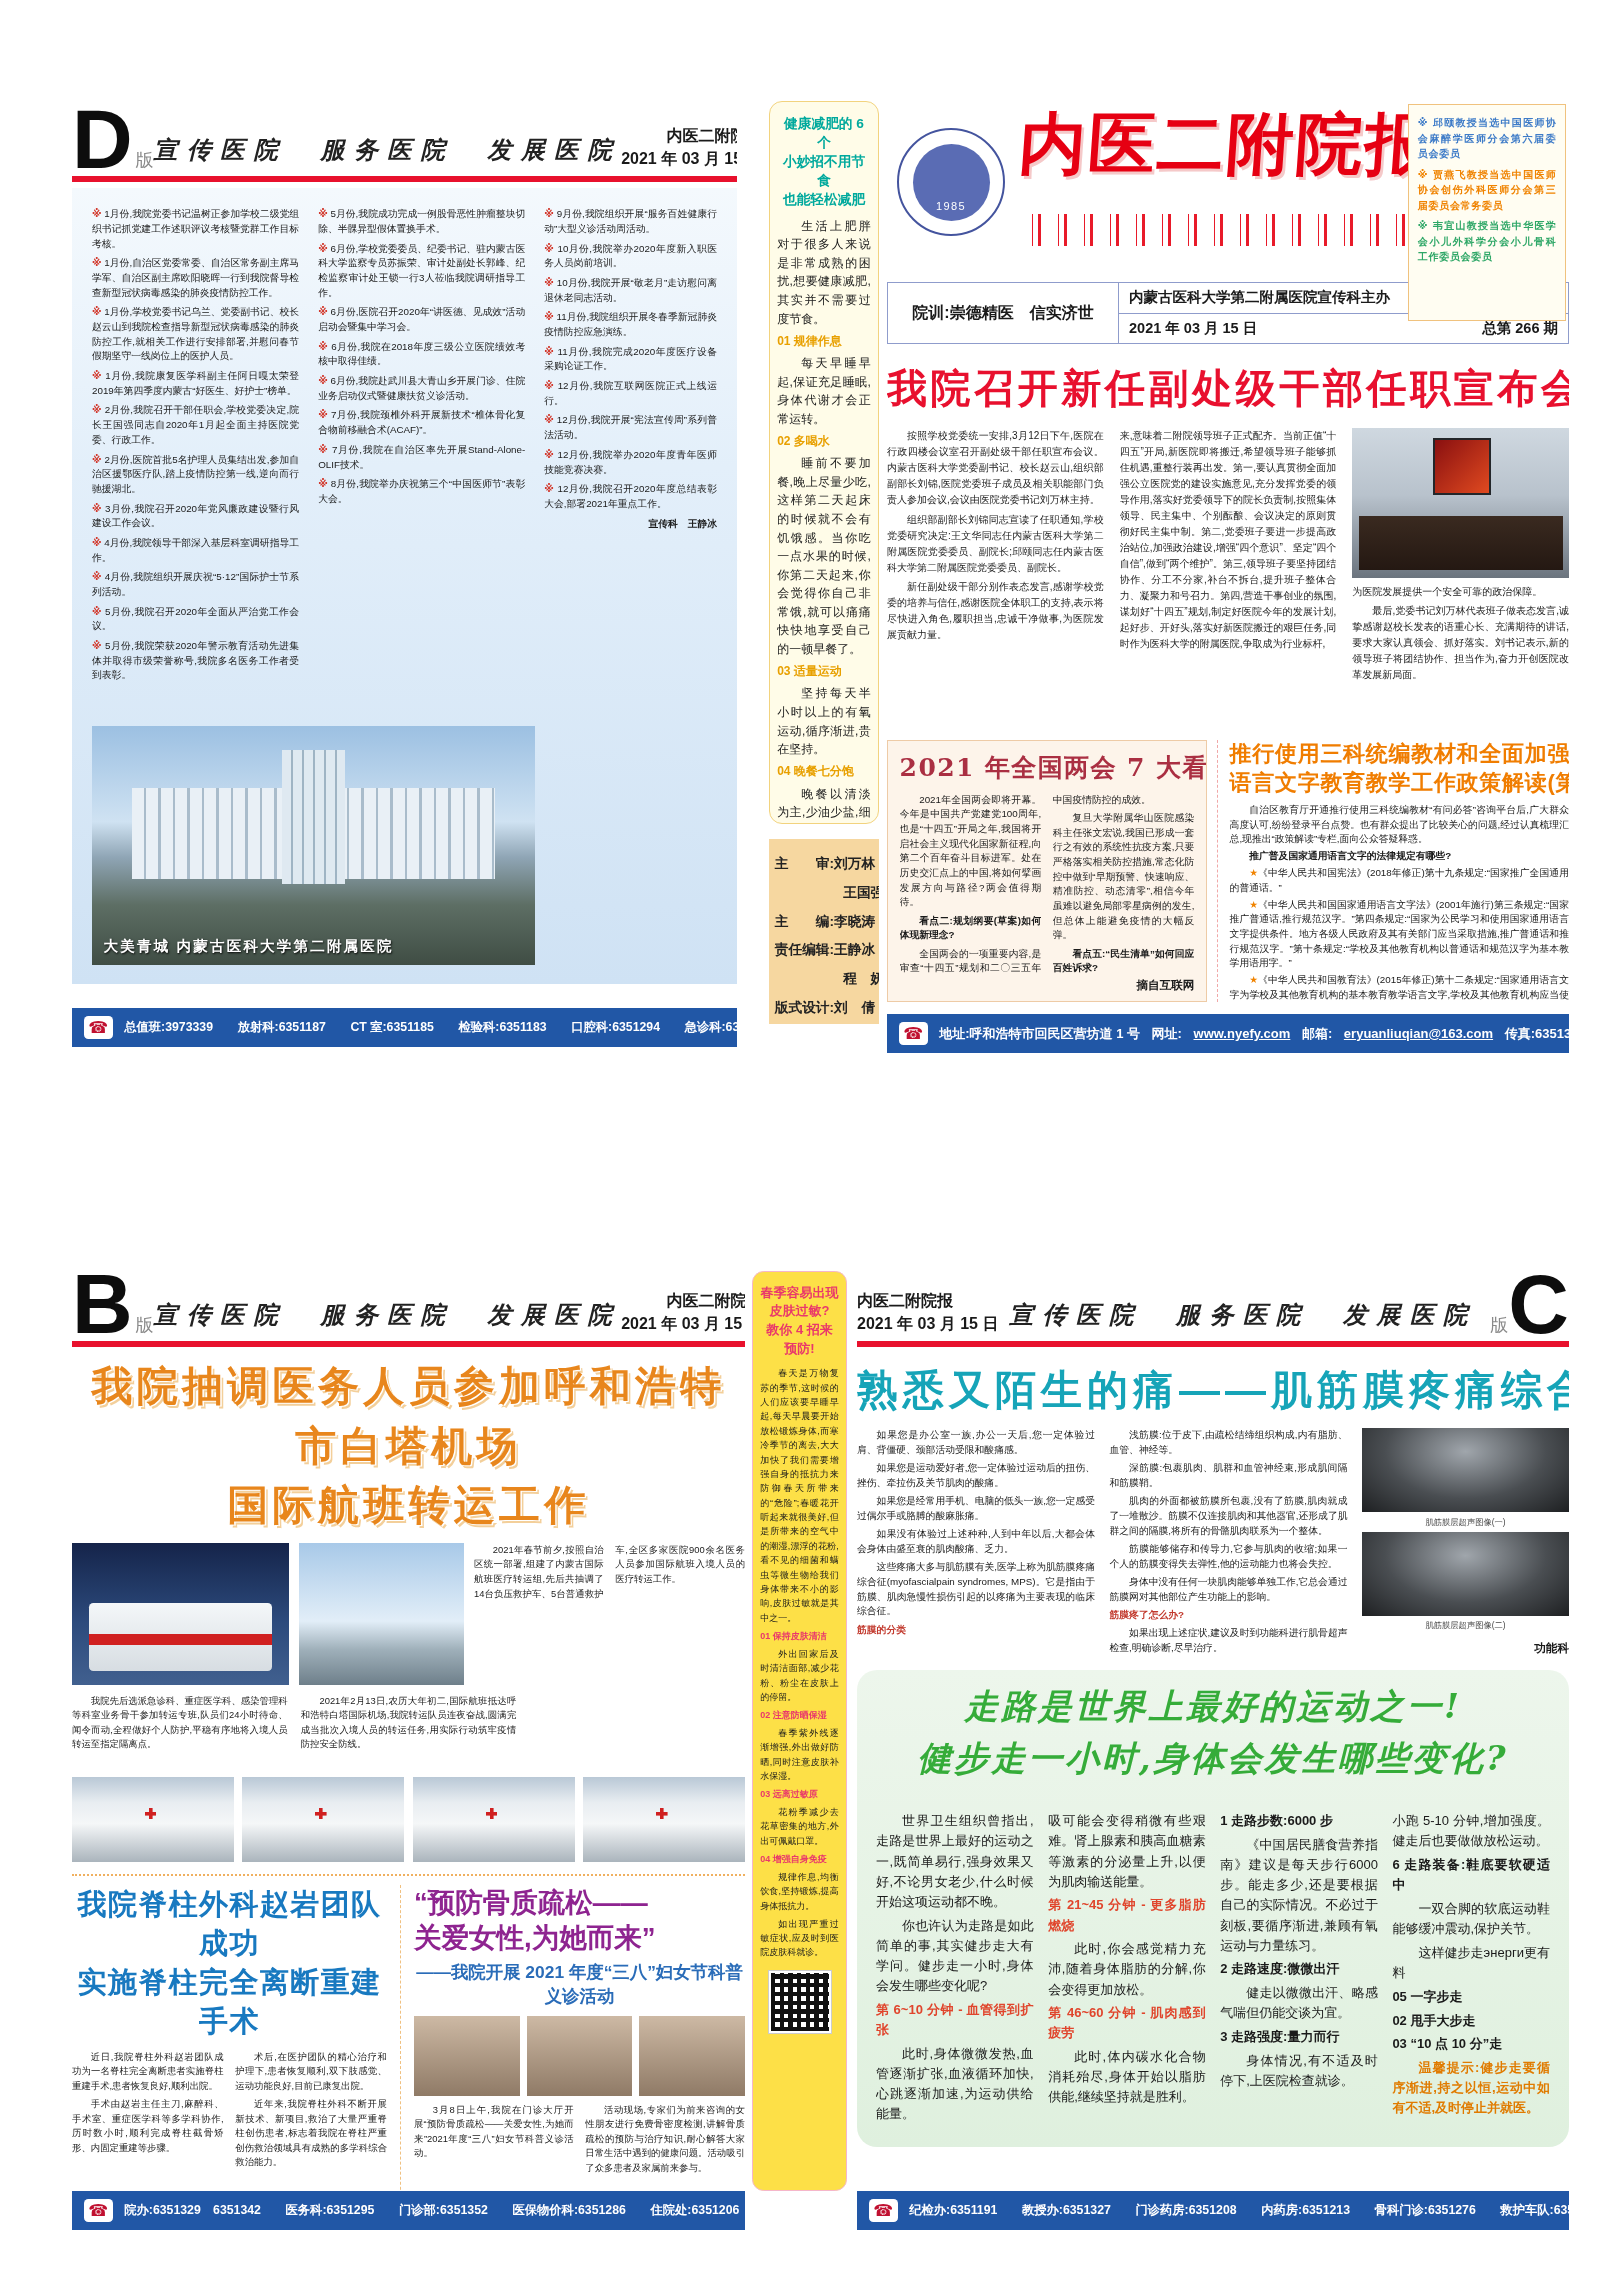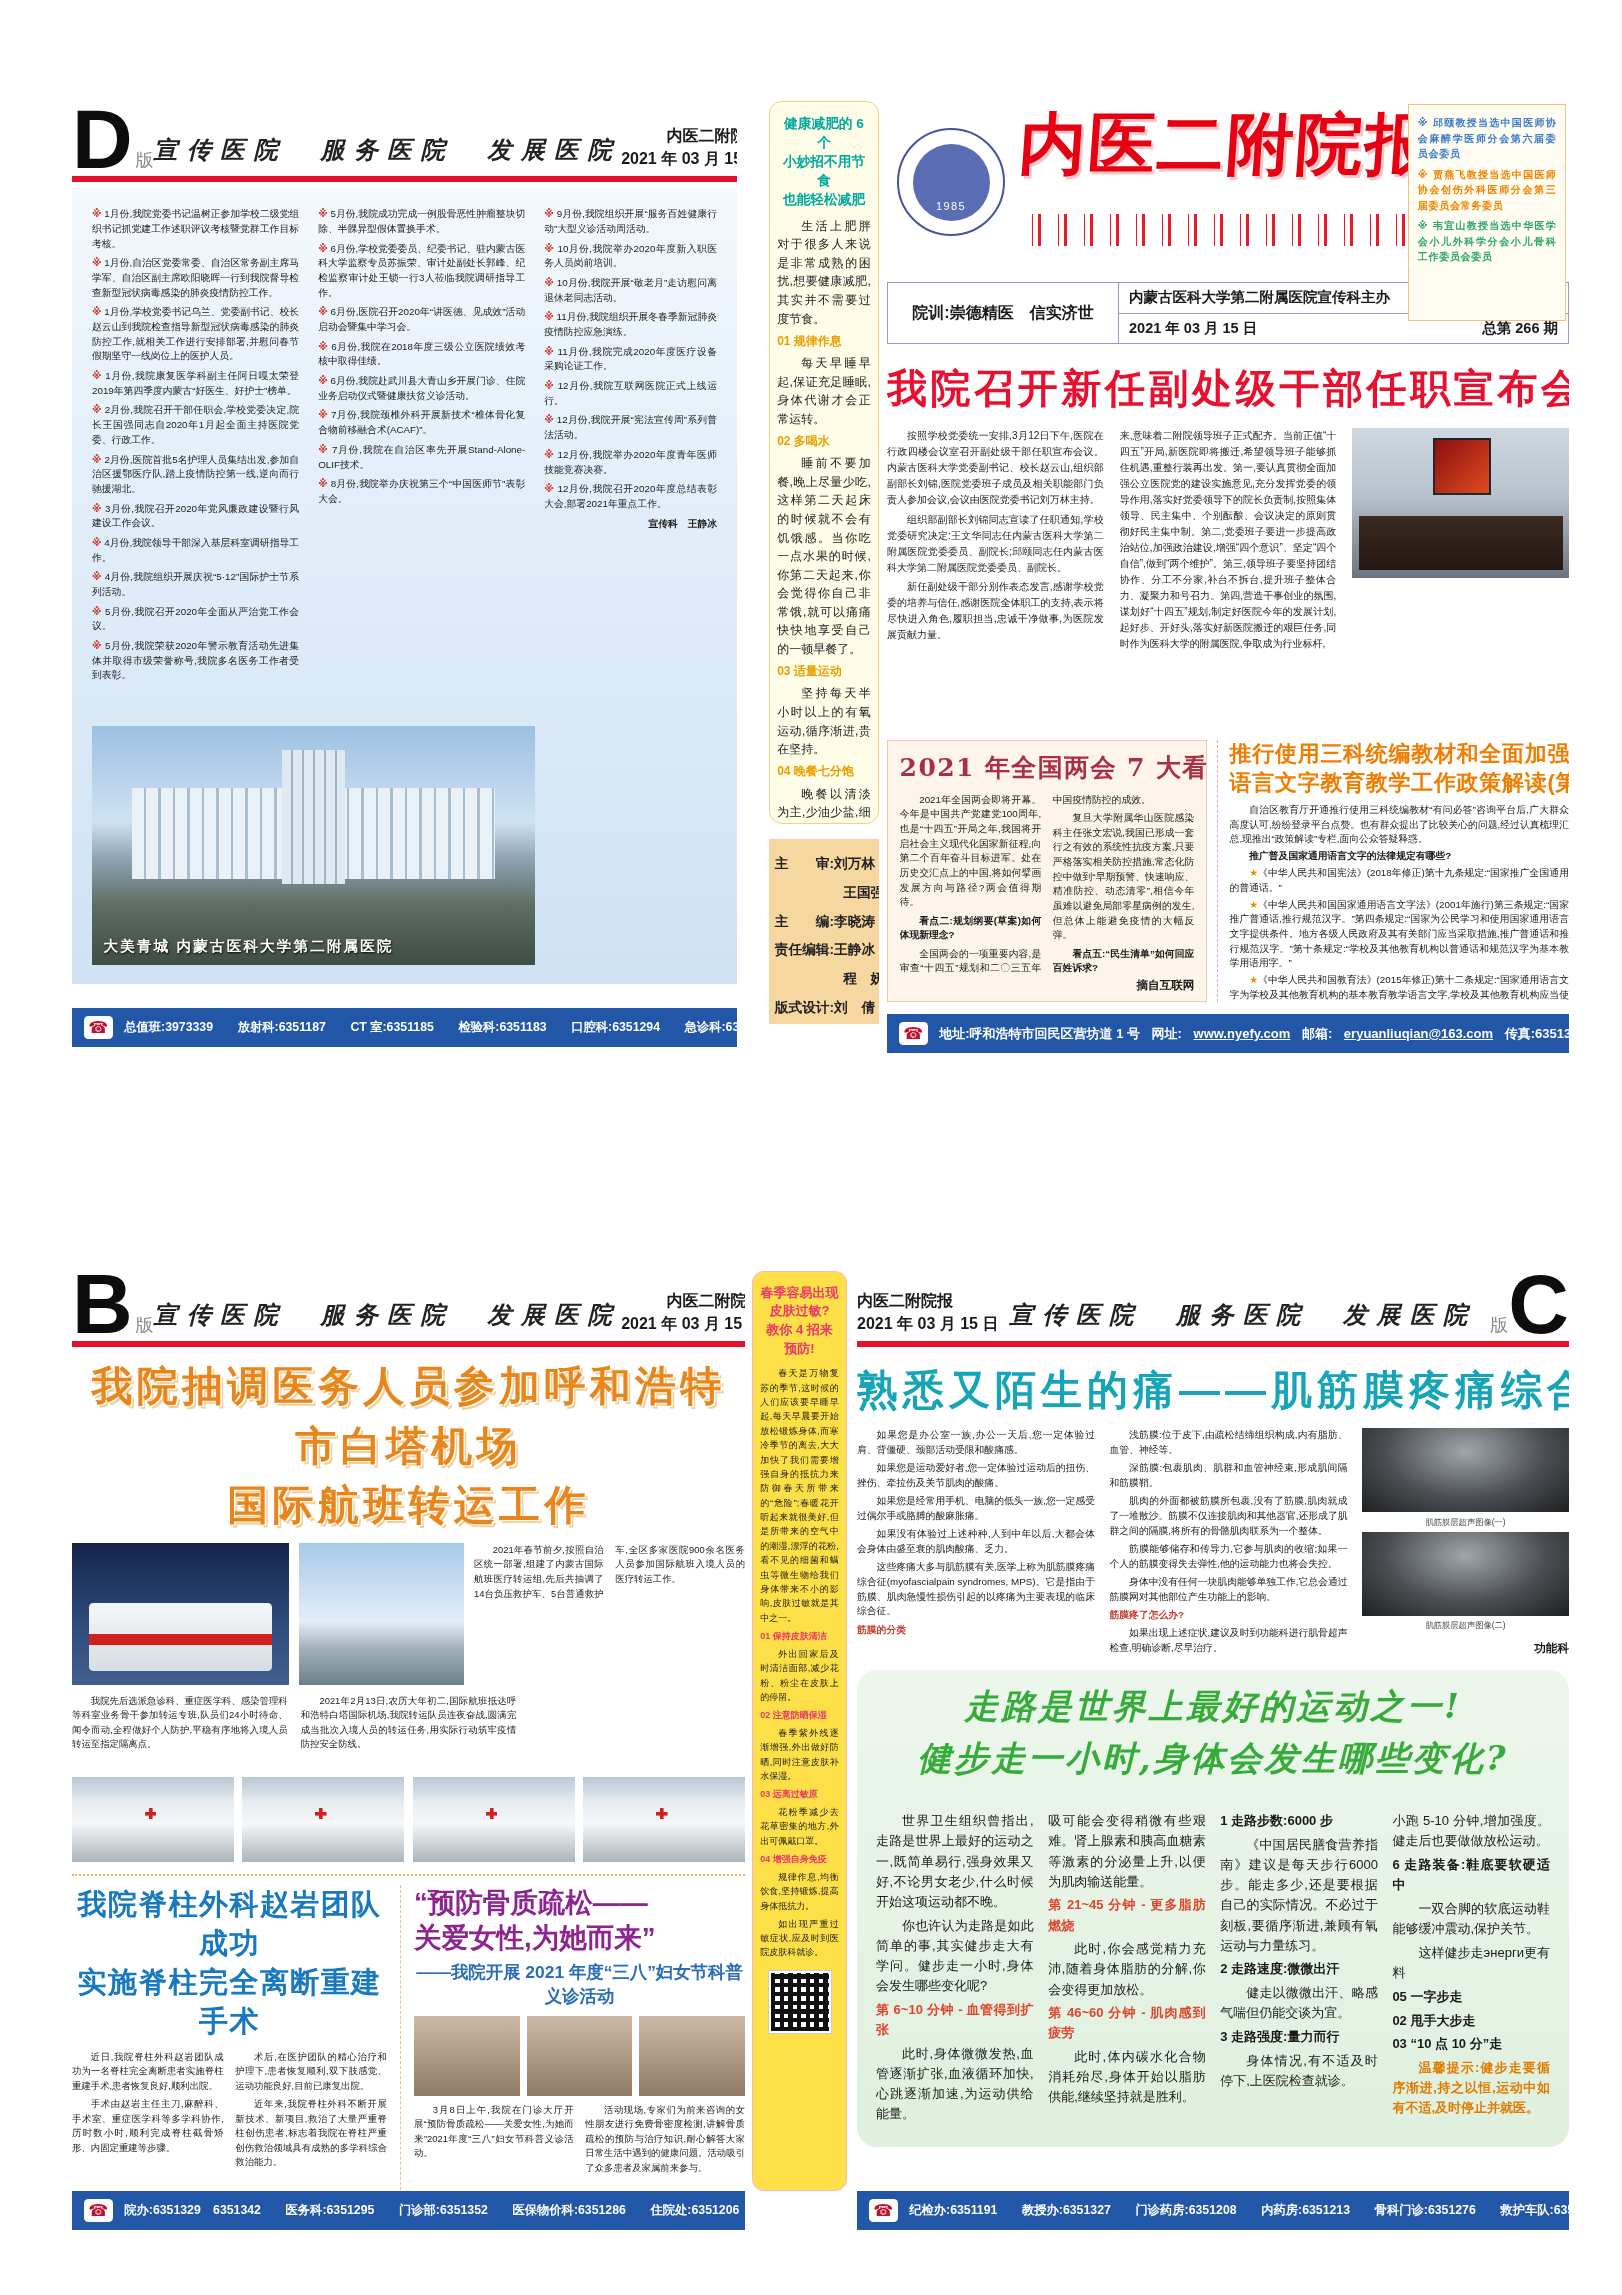--- a/index.html
+++ b/index.html
@@ -262,20 +262,24 @@
           <p class="para">新任副处级干部分别作表态发言,感谢学校党委的培养与信任,感谢医院全体职工的支持,表示将尽快进入角色,履职担当,忠诚干净做事,为医院发展贡献力量。</p>
         </div>
       <div class="a-artcol">
           <p class="para cont">来,意味着二附院领导班子正式配齐。当前正值“十四五”开局,新医院即将搬迁,希望领导班子能够抓住机遇,重整行装再出发。第一,要认真贯彻全面加强公立医院党的建设实施意见,充分发挥党委的领导作用,落实好党委领导下的院长负责制,按照集体领导、民主集中、个别酝酿、会议决定的原则贯彻好民主集中制。第二,党委班子要进一步提高政治站位,加强政治建设,增强“四个意识”、坚定“四个自信”,做到“两个维护”。第三,领导班子要坚持团结协作、分工不分家,补台不拆台,提升班子整体合力、凝聚力和号召力。第四,营造干事创业的氛围,谋划好“十四五”规划,制定好医院今年的发展计划,起好步、开好头,落实好新医院搬迁的艰巨任务,同时作为医科大学的附属医院,争取成为行业标杆,</p>
         </div>
       <div class="a-artcol">
         <div class="a-photo">
           <div class="ap-screen"></div>
           <div class="ap-table"></div>
         </div>
+        <div>
+            <p class="para cont">为医院发展提供一个安全可靠的政治保障。</p>
+            <p class="para">最后,党委书记刘万林代表班子做表态发言,诚挚感谢赵校长发表的语重心长、充满期待的讲话,要求大家认真领会、抓好落实。刘书记表示,新的领导班子将团结协作、担当作为,奋力开创医院改革发展新局面。</p>
+          </div>
       </div>
     </div>
     <div class="a-boxes">
       <div class="boxLH">
         <div class="box1-title">2021 年全国两会 7 大看点</div>
         <div class="box1-cols">
           <div class="box1-col">
               <p class="para">2021年全国两会即将开幕。今年是中国共产党建党100周年,也是“十四五”开局之年,我国将开启社会主义现代化国家新征程,向第二个百年奋斗目标进军。处在历史交汇点上的中国,将如何擘画发展方向与路径?两会值得期待。</p>
               <p class="para sub">看点二:规划纲要(草案)如何体现新理念?</p>
               <p class="para">全国两会的一项重要内容,是审查“十四五”规划和二〇三五年远景目标纲要(草案)。纲要是指导性文件。</p>

